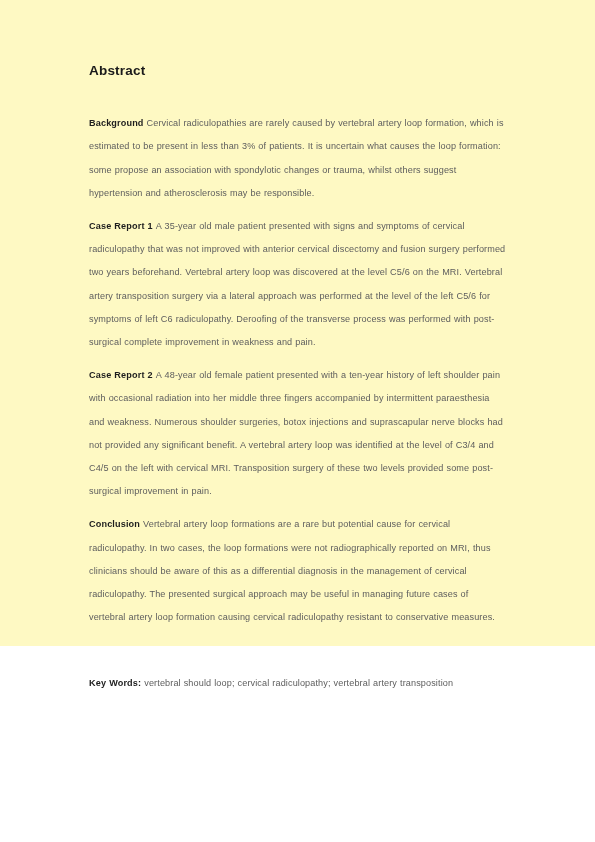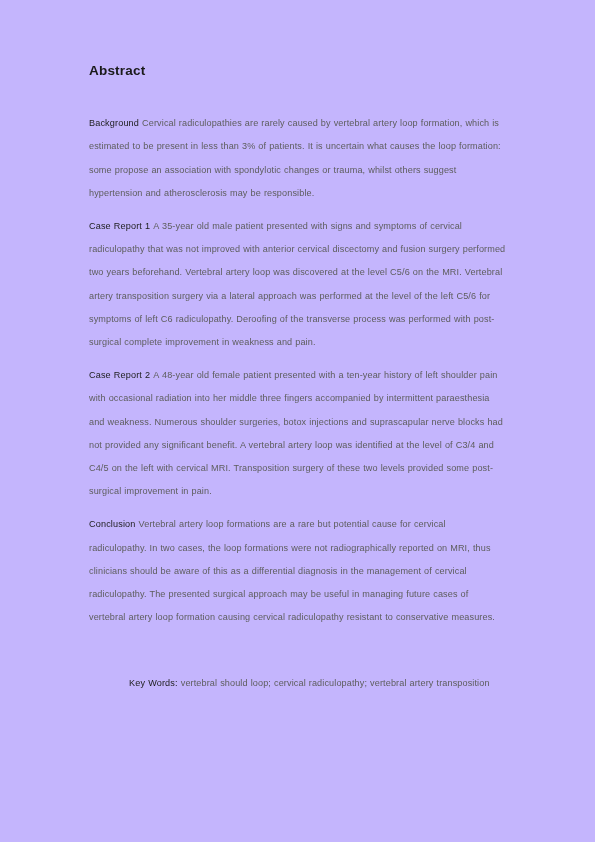--- a/index.html
+++ b/index.html
@@ -11,22 +11,22 @@
     width: 595px;
     height: 842px;
     overflow: hidden;
     font-family: "Liberation Sans", sans-serif;
     -webkit-font-smoothing: antialiased;
   }
 
   .page {
     position: relative;
     width: 595px;
-    height: 842px;
-    background: #c4b5fd;
+    height: 646px;
+    background: #fef9c3;
     box-sizing: border-box;
   }
 
   .content {
     position: absolute;
     left: 89px;
     top: 63px;
     width: 417px;
   }
 
@@ -43,39 +43,38 @@
     font-size: 9.1px;
     line-height: 23.2px;
     color: #5d5d5d;
     margin: 0 0 10px 0;
     text-align: left;
     letter-spacing: 0.12px;
     word-spacing: 0.35px;
   }
 
   .para .lead {
-    font-weight: normal;
+    font-weight: bold;
     color: #1d1d1d;
     letter-spacing: 0.15px;
   }
 
   .keywords {
     font-size: 9.1px;
     line-height: 23.2px;
     color: #5d5d5d;
     margin: 43px 0 0 0;
     letter-spacing: 0.12px;
     word-spacing: 0.35px;
   }
 
   .keywords .lead {
-    font-weight: normal;
+    font-weight: bold;
     color: #1d1d1d;
     letter-spacing: 0.15px;
-    margin-left: 40px;
   }
 </style>
 </head>
 <body>
 
 <div class="page">
   <div class="content">
 
     <h1 class="doc-title">Abstract</h1>
 

